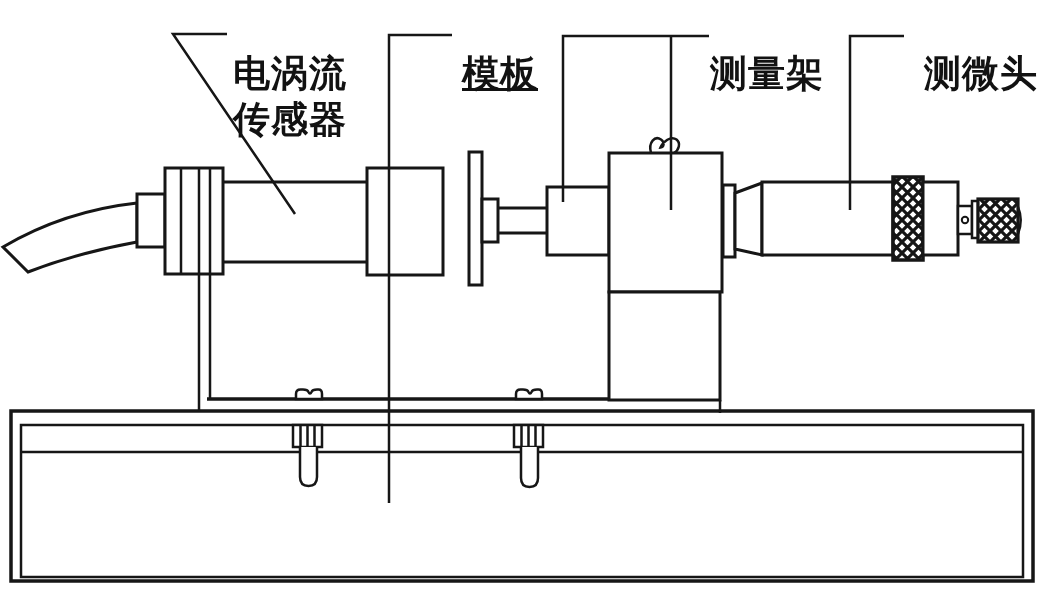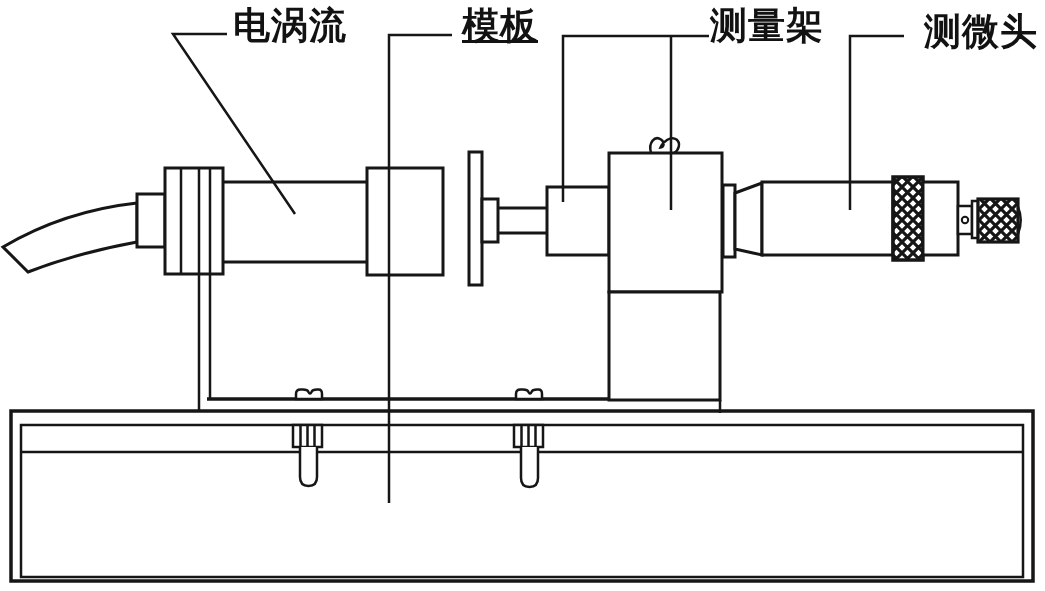--- a/index.html
+++ b/index.html
@@ -13,20 +13,21 @@
   #drawing{position:absolute;left:0;top:0;}
   .cjk-label{
     position:absolute;
     color:#121212;
     font-size:37px;
     font-weight:600;
     letter-spacing:1px;
     line-height:46px;
     white-space:nowrap;
     user-select:none;
+    margin-top:48px;
   }
   
   .ln{fill:none;stroke:#161616;}
   .bx{fill:#ffffff;stroke:#161616;}
   .w25{stroke-width:2.5px;}
   .w3{stroke-width:3px;}
   .w35{stroke-width:3.5px;}
 </style>
 </head>
 <body>
@@ -93,21 +94,22 @@
     <path class="ln w25" d="M1018,207 Q1023.5,220 1018,234"></path>
 
     <path class="ln w25" d="M227,34 H173 L295,214"></path>
     <path class="ln w25" d="M452,35 H389 V503"></path>
     <path class="ln w25" d="M563,202 V36 H709 M671,36 V210"></path>
     <path class="ln w25" d="M904,36 H850 V210"></path>
   </svg>
 
   <div class="cjk-label" style="left:233px;top:3px;">
     <div>电涡流</div>
+    <div>传感器</div>
   </div>
 
   <div class="cjk-label" style="left:462px;top:3px;text-decoration:underline;">模板</div>
 
   <div class="cjk-label" style="left:710px;top:3px;">测量架</div>
 
-  <div class="cjk-label" style="left:924px;top:9px;">测微头</div>
+  <div class="cjk-label" style="left:924px;top:3px;">测微头</div>
 
 </div>
 
 </body></html>

